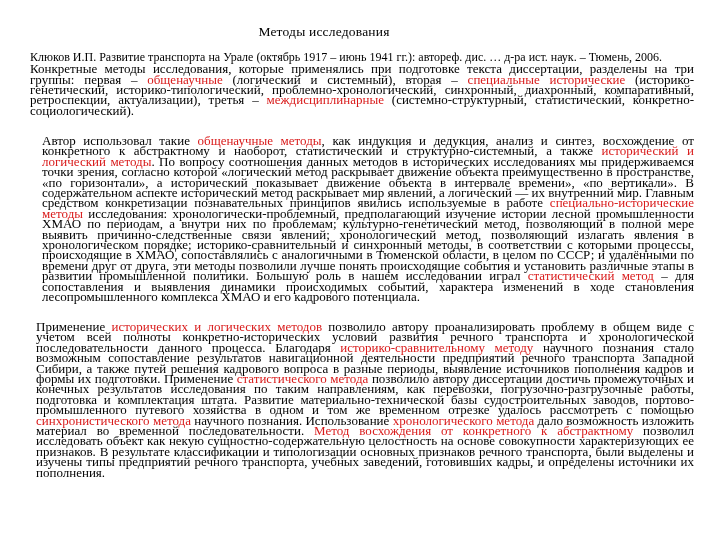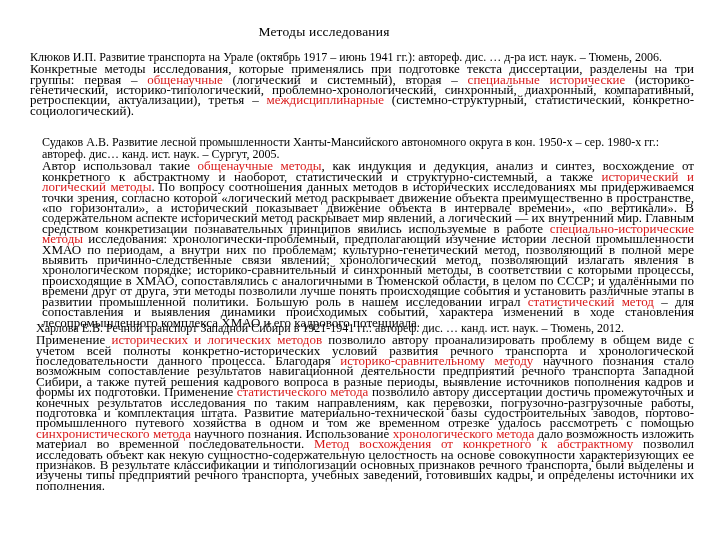--- a/index.html
+++ b/index.html
@@ -64,22 +64,20 @@
 <div class="slide">
 
   <div class="slide-title">Методы исследования</div>
 
   <div class="block" id="block-1">
     <div class="ref-line">Клюков И.П. Развитие транспорта на Урале (октябрь 1917 – июнь 1941 гг.): автореф. дис. … д-ра ист. наук. – Тюмень, 2006.</div>
     <div class="body-text"><span>Конкретные методы исследования, которые применялись при подготовке текста диссертации, разделены на три группы: первая – </span><span class="hl">общенаучные</span><span> (логический и системный), вторая – </span><span class="hl">специальные исторические</span><span> (историко-генетический, историко-типологический, проблемно-хронологический, синхронный, диахронный, компаративный, ретроспекции, актуализации), третья – </span><span class="hl">междисциплинарные</span><span> (системно-структурный, статистический, конкретно-социологический).</span></div>
   </div>
 
   <div class="block" id="block-2">
-    <div class="ref-line">Судаков А.В. Развитие лесной промышленности Ханты-Мансийского автономного округа в кон. 1950-х – сер. 1980-х гг.: автореф. дис… канд. ист. наук. – Сургут, 2005.</div>
     <div class="body-text"><span>Автор использовал такие </span><span class="hl">общенаучные методы</span><span>, как индукция и дедукция, анализ и синтез, восхождение от конкретного к абстрактному и наоборот, статистический и структурно-системный, а также </span><span class="hl">исторический и логический методы</span><span>. По вопросу соотношения данных методов в исторических исследованиях мы придерживаемся точки зрения, согласно которой «логический метод раскрывает движение объекта преимущественно в пространстве, «по горизонтали», а исторический показывает движение объекта в интервале времени», «по вертикали». В содержательном аспекте исторический метод раскрывает мир явлений, а логический — их внутренний мир. Главным средством конкретизации познавательных принципов явились используемые в работе </span><span class="hl">специально-исторические методы</span><span> исследования: хронологически-проблемный, предполагающий изучение истории лесной промышленности ХМАО по периодам, а внутри них по проблемам; культурно-генетический метод, позволяющий в полной мере выявить причинно-следственные связи явлений; хронологический метод, позволяющий излагать явления в хронологическом порядке; историко-сравнительный и синхронный методы, в соответствии с которыми процессы, происходящие в ХМАО, сопоставлялись с аналогичными в Тюменской области, в целом по СССР; и удалёнными по времени друг от друга, эти методы позволили лучше понять происходящие события и установить различные этапы в развитии промышленной политики. Большую роль в нашем исследовании играл </span><span class="hl">статистический метод</span><span> – для сопоставления и выявления динамики происходимых событий, характера изменений в ходе становления лесопромышленного комплекса ХМАО и его кадрового потенциала.</span></div>
   </div>
 
   <div class="block" id="block-3">
-    <div class="ref-line">Харлова Е.В. Речной транспорт Западной Сибири в 1921-1941 гг.: автореф. дис. … канд. ист. наук. – Тюмень, 2012.</div>
     <div class="body-text"><span>Применение </span><span class="hl">исторических и логических методов</span><span> позволило автору проанализировать проблему в общем виде с учетом всей полноты конкретно-исторических условий развития речного транспорта и хронологической последовательности данного процесса. Благодаря </span><span class="hl">историко-сравнительному методу</span><span> научного познания стало возможным сопоставление результатов навигационной деятельности предприятий речного транспорта Западной Сибири, а также путей решения кадрового вопроса в разные периоды, выявление источников пополнения кадров и формы их подготовки. Применение </span><span class="hl">статистического метода</span><span> позволило автору диссертации достичь промежуточных и конечных результатов исследования по таким направлениям, как перевозки, погрузочно-разгрузочные работы, подготовка и комплектация штата. Развитие материально-технической базы судостроительных заводов, портово-промышленного путевого хозяйства в одном и том же временном отрезке удалось рассмотреть с помощью </span><span class="hl">синхронистического метода</span><span> научного познания. Использование </span><span class="hl">хронологического метода</span><span> дало возможность изложить материал во временной последовательности. </span><span class="hl">Метод восхождения от конкретного к абстрактному</span><span> позволил исследовать объект как некую сущностно-содержательную целостность на основе совокупности характеризующих ее признаков. В результате классификации и типологизации основных признаков речного транспорта, были выделены и изучены типы предприятий речного транспорта, учебных заведений, готовивших кадры, и определены источники их пополнения.</span></div>
   </div>
 
 </div>
 
 </body></html>

